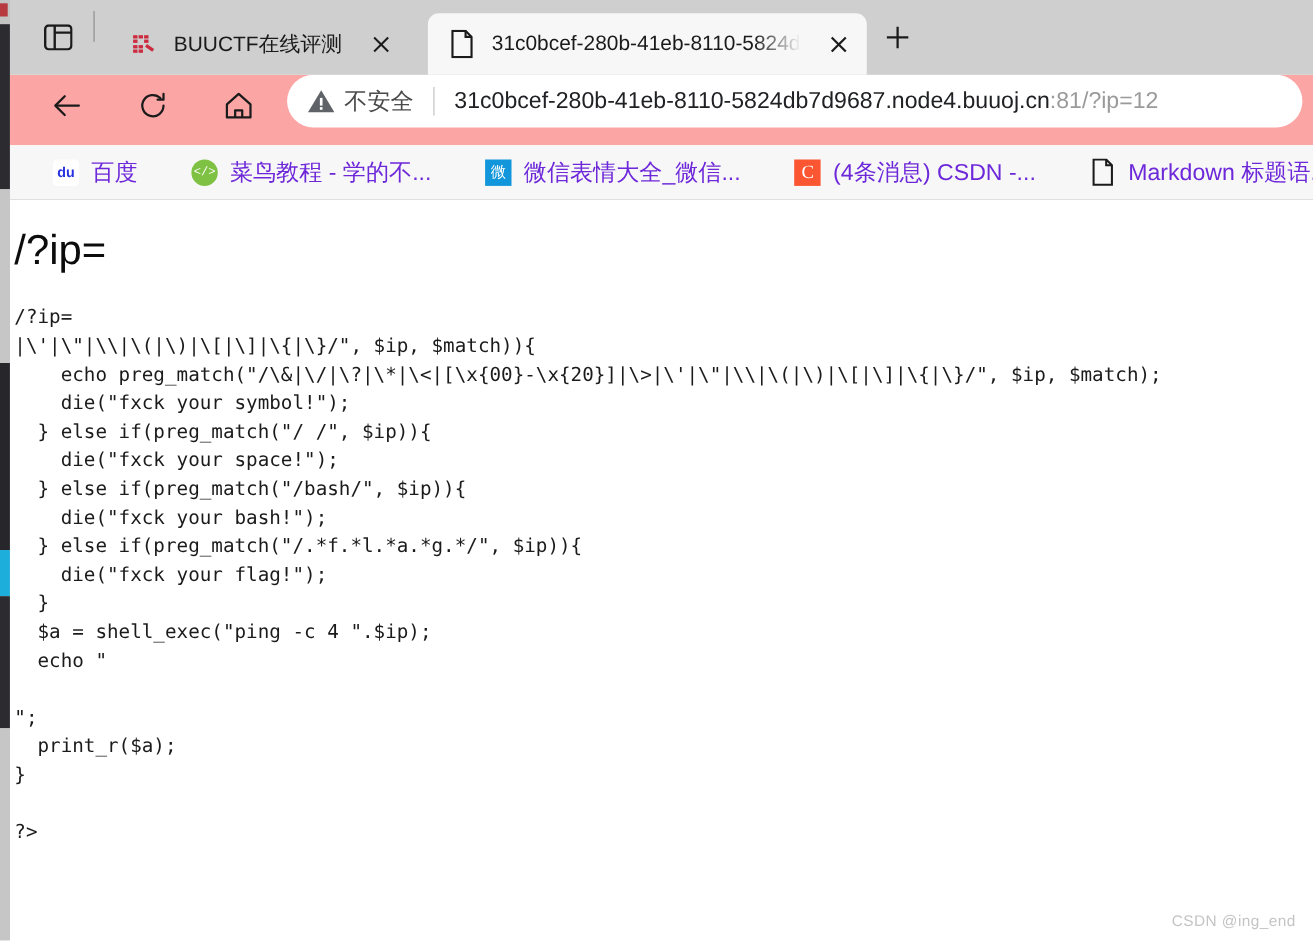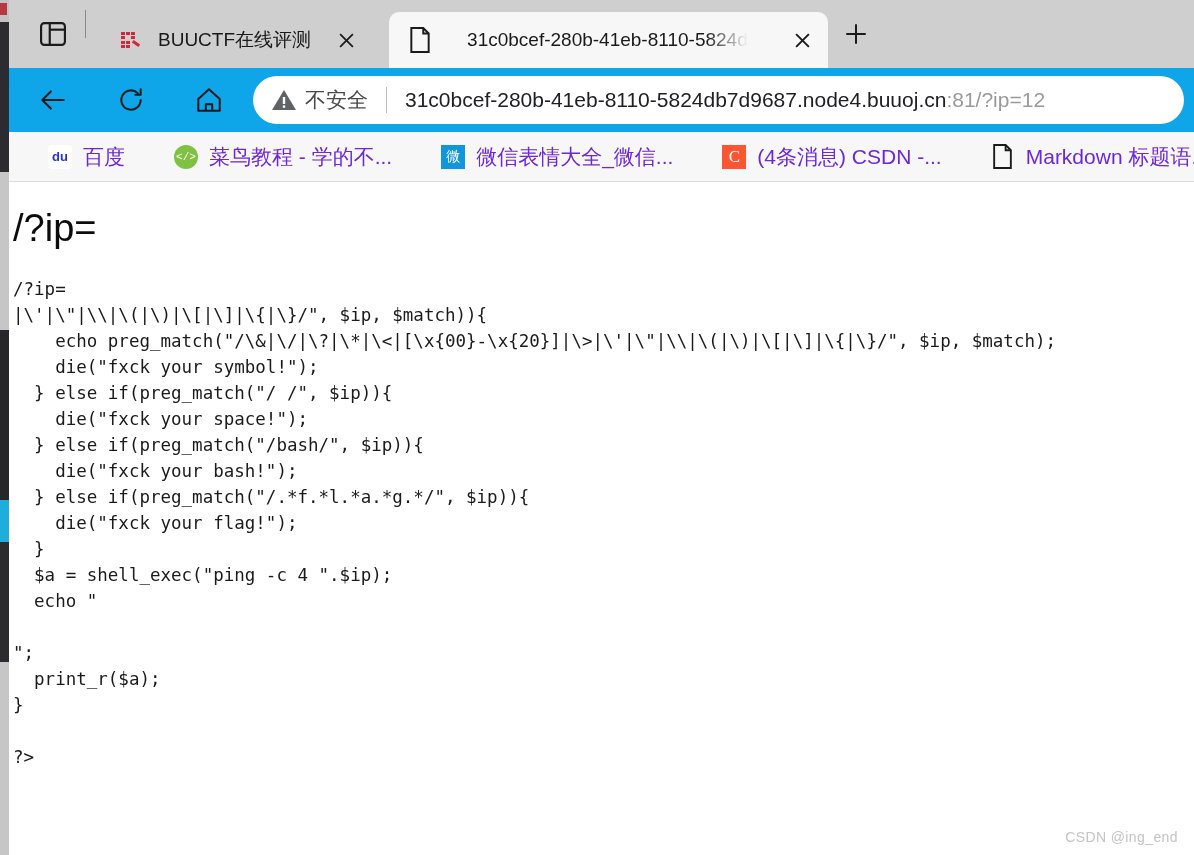--- a/index.html
+++ b/index.html
@@ -82,22 +82,22 @@
   }
   .fav-buu i {
     position:absolute; background:#cc2b3f; display:block;
   }
 
   
   .fav-doc svg { width:22px; height:26px; }
 
   
   #toolbar {
-    height:64px; background:#0ea5e9; display:flex; align-items:center;
-    padding-left:16px;
+    height:64px; background:#fca5a5; display:flex; 
+    padding-left:24px;
   }
   .navbtn { width:56px; height:56px; display:flex; align-items:center; justify-content:center; cursor:pointer; border-radius:50%; }
   .navbtn svg { width:30px; height:30px; }
   #omnibox {
     flex:1; height:48px; margin:0 10px 0 16px; background:#ffffff;
     border-radius:24px; display:flex; align-items:center; padding:0 18px;
     overflow:hidden;
   }
   #warn-icon { width:26px; height:26px; flex:0 0 26px; margin-right:8px; }
   #warn-text { font-size:21px; color:#4a4a4a; white-space:nowrap; }
@@ -191,21 +191,21 @@
       </span>
       <span class="title">BUUCTF在线评测</span>
       <span class="closeb">
         <svg viewBox="0 0 16 16" stroke="#1b1b1b" stroke-width="1.7">
             <line x1="2" y1="2" x2="14" y2="14"></line>
             <line x1="14" y1="2" x2="2" y2="14"></line>
           </svg>
       </span>
     </div>
 
-    <div class="tab active" style="margin-left:18px;gap:20px;">
+    <div class="tab active" style="margin-left:18px;">
       <span class="favicon fav-doc">
         <svg viewBox="0 0 20 24" fill="none" stroke="#1b1b1b" stroke-width="1.8">
           <path d="M2 1 h11 l5 5 v17 a0 0 0 0 1 0 0 H2 Z"></path>
           <path d="M13 1 v5 h5"></path>
         </svg>
       </span>
       <span class="title">31c0bcef-280b-41eb-8110-5824d</span>
       <span class="closeb">
         <svg viewBox="0 0 16 16" stroke="#1b1b1b" stroke-width="1.9">
             <line x1="2" y1="2" x2="14" y2="14"></line>

